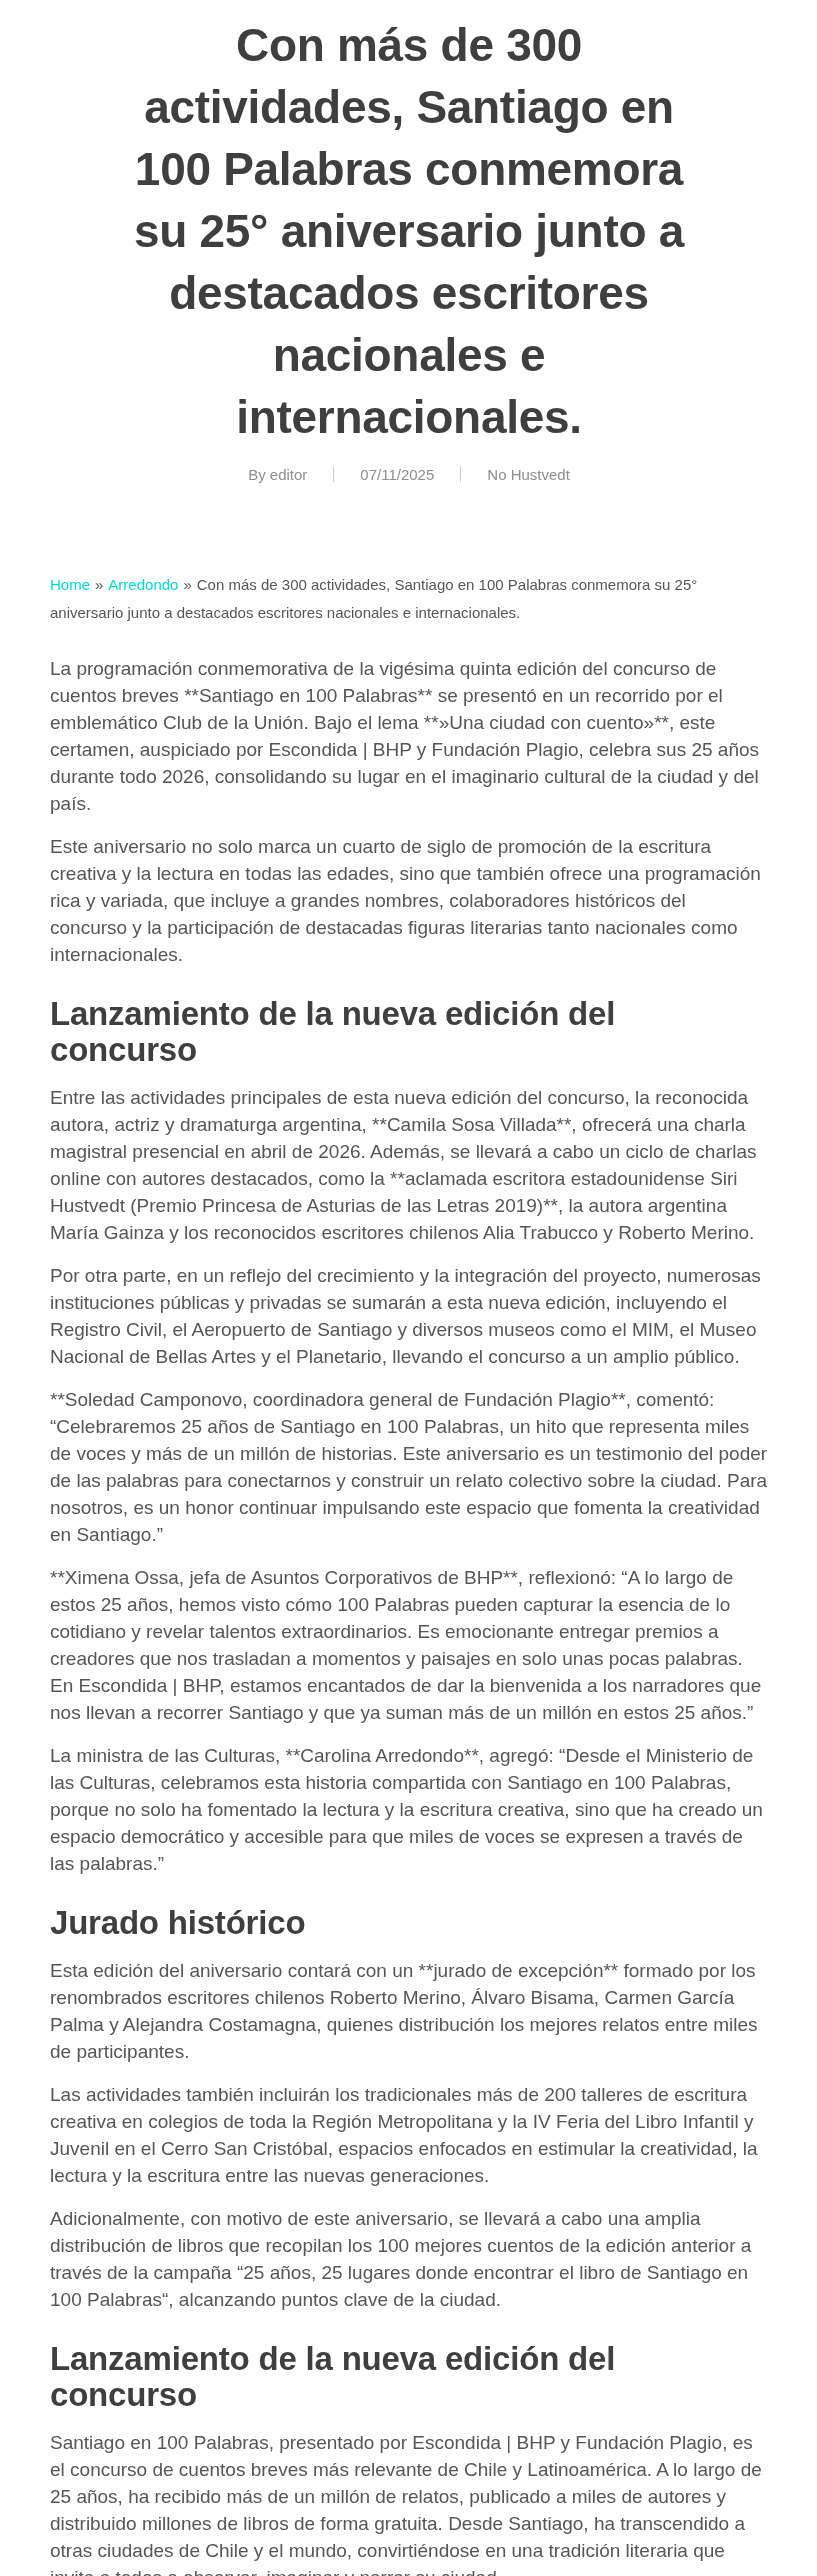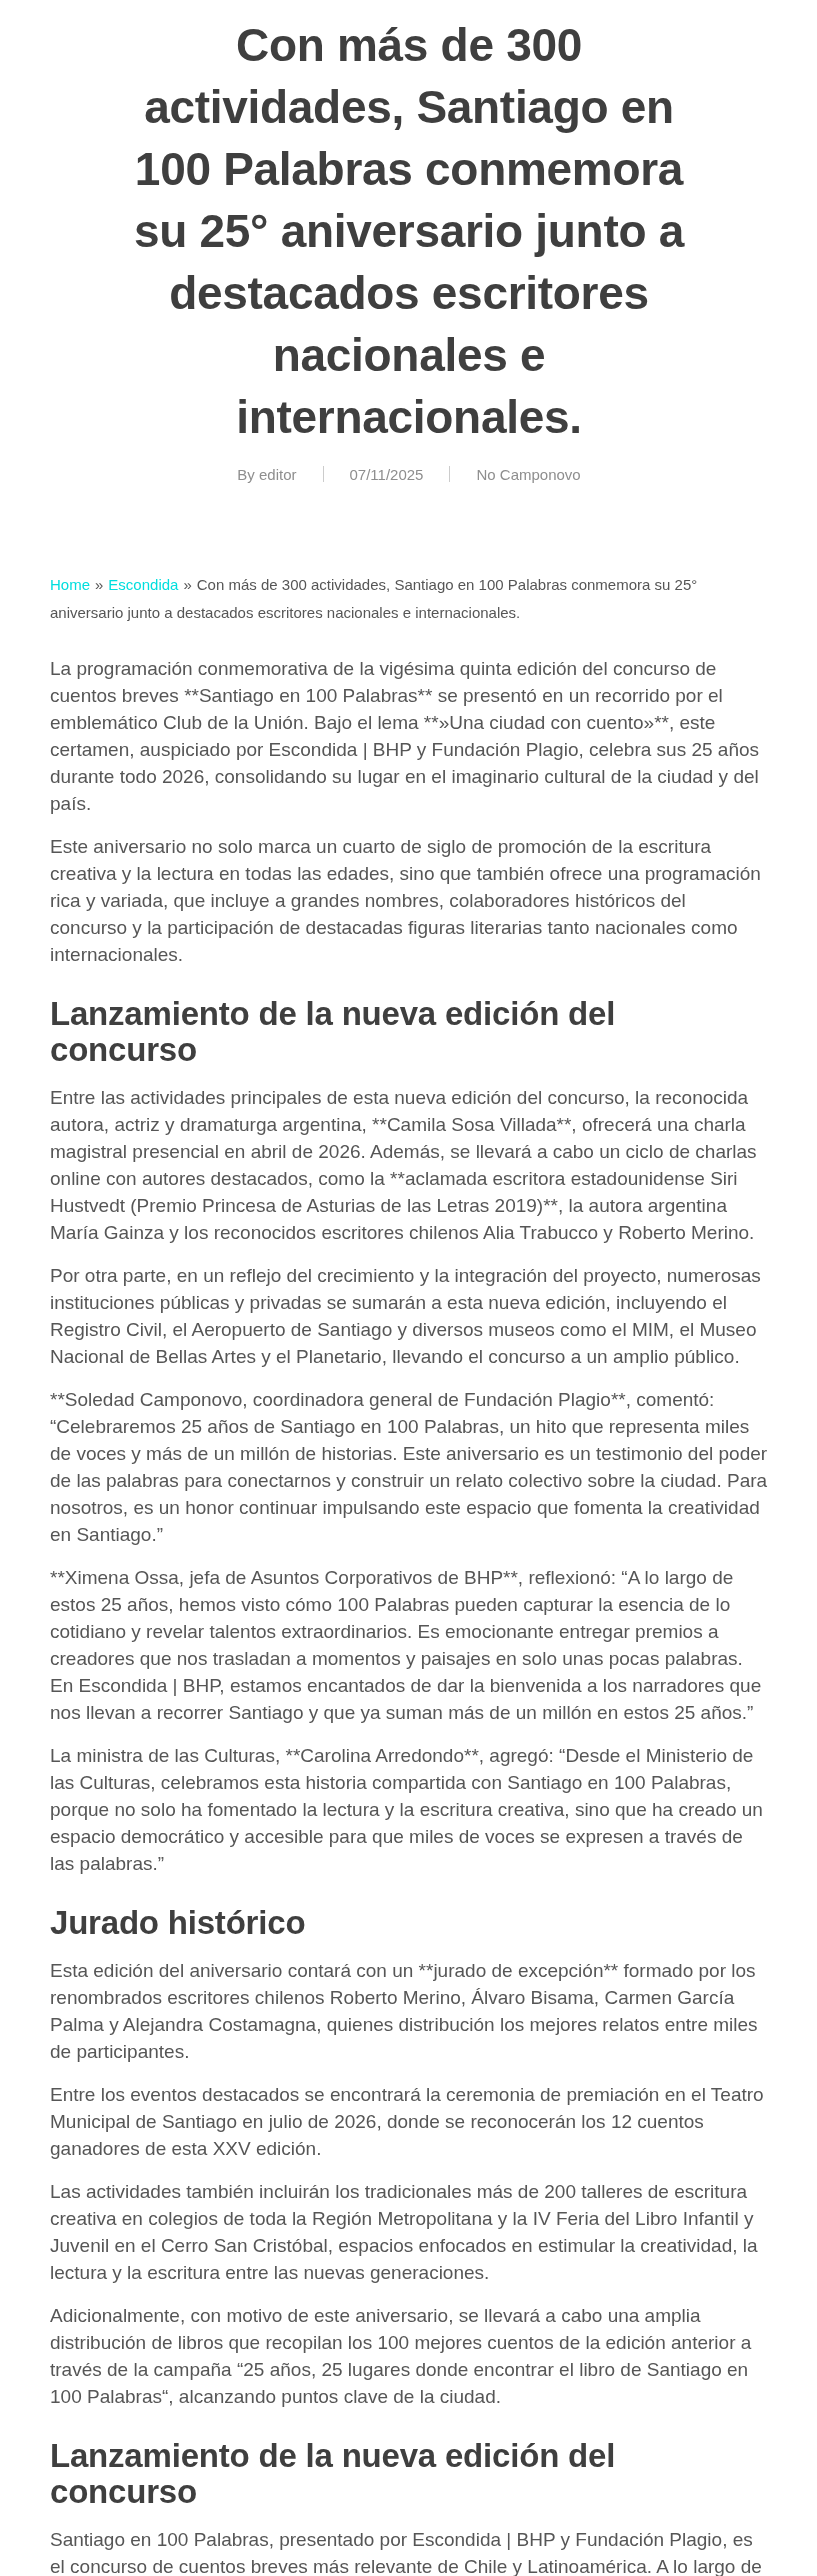--- a/index.html
+++ b/index.html
@@ -87,40 +87,39 @@
 
 <div class="page">
 
   <header class="post-header">
     <h1 class="post-title">Con más de 300 actividades, Santiago en 100 Palabras conmemora su 25° aniversario junto a destacados escritores nacionales e internacionales.</h1>
     <div class="byline">
       <span class="byline-item">By editor</span>
       <span class="byline-sep"></span>
       <span class="byline-item">07/11/2025</span>
       <span class="byline-sep"></span>
-      <span class="byline-item">No Camponovo</span>
+      <span class="byline-item">No Hustvedt</span>
     </div>
   </header>
 
   <main class="content">
 
-    <p class="breadcrumb"><a class="crumb-link">Home</a><span class="crumb-sep">»</span><a class="crumb-link">Escondida</a><span class="crumb-sep">»</span><span>Con más de 300 actividades, Santiago en 100 Palabras conmemora su 25° aniversario junto a destacados escritores nacionales e internacionales.</span></p>
+    <p class="breadcrumb"><a class="crumb-link">Home</a><span class="crumb-sep">»</span><a class="crumb-link">Arredondo</a><span class="crumb-sep">»</span><span>Con más de 300 actividades, Santiago en 100 Palabras conmemora su 25° aniversario junto a destacados escritores nacionales e internacionales.</span></p>
 
     <div class="article-body">
         <p class="article-paragraph">La programación conmemorativa de la vigésima quinta edición del concurso de cuentos breves **Santiago en 100 Palabras** se presentó en un recorrido por el emblemático Club de la Unión. Bajo el lema **»Una ciudad con cuento»**, este certamen, auspiciado por Escondida | BHP y Fundación Plagio, celebra sus 25 años durante todo 2026, consolidando su lugar en el imaginario cultural de la ciudad y del país.</p>
         <p class="article-paragraph">Este aniversario no solo marca un cuarto de siglo de promoción de la escritura creativa y la lectura en todas las edades, sino que también ofrece una programación rica y variada, que incluye a grandes nombres, colaboradores históricos del concurso y la participación de destacadas figuras literarias tanto nacionales como internacionales.</p>
         <h2 class="section-heading">Lanzamiento de la nueva edición del concurso</h2>
         <p class="article-paragraph">Entre las actividades principales de esta nueva edición del concurso, la reconocida autora, actriz y dramaturga argentina, **Camila Sosa Villada**, ofrecerá una charla magistral presencial en abril de 2026. Además, se llevará a cabo un ciclo de charlas online con autores destacados, como la **aclamada escritora estadounidense Siri Hustvedt (Premio Princesa de Asturias de las Letras 2019)**, la autora argentina María Gainza y los reconocidos escritores chilenos Alia Trabucco y Roberto Merino.</p>
         <p class="article-paragraph">Por otra parte, en un reflejo del crecimiento y la integración del proyecto, numerosas instituciones públicas y privadas se sumarán a esta nueva edición, incluyendo el Registro Civil, el Aeropuerto de Santiago y diversos museos como el MIM, el Museo Nacional de Bellas Artes y el Planetario, llevando el concurso a un amplio público.</p>
         <p class="article-paragraph">**Soledad Camponovo, coordinadora general de Fundación Plagio**, comentó: “Celebraremos 25 años de Santiago en 100 Palabras, un hito que representa miles de voces y más de un millón de historias. Este aniversario es un testimonio del poder de las palabras para conectarnos y construir un relato colectivo sobre la ciudad. Para nosotros, es un honor continuar impulsando este espacio que fomenta la creatividad en Santiago.”</p>
         <p class="article-paragraph">**Ximena Ossa, jefa de Asuntos Corporativos de BHP**, reflexionó: “A lo largo de estos 25 años, hemos visto cómo 100 Palabras pueden capturar la esencia de lo cotidiano y revelar talentos extraordinarios. Es emocionante entregar premios a creadores que nos trasladan a momentos y paisajes en solo unas pocas palabras. En Escondida | BHP, estamos encantados de dar la bienvenida a los narradores que nos llevan a recorrer Santiago y que ya suman más de un millón en estos 25 años.”</p>
         <p class="article-paragraph">La ministra de las Culturas, **Carolina Arredondo**, agregó: “Desde el Ministerio de las Culturas, celebramos esta historia compartida con Santiago en 100 Palabras, porque no solo ha fomentado la lectura y la escritura creativa, sino que ha creado un espacio democrático y accesible para que miles de voces se expresen a través de las palabras.”</p>
         <h2 class="section-heading">Jurado histórico</h2>
         <p class="article-paragraph">Esta edición del aniversario contará con un **jurado de excepción** formado por los renombrados escritores chilenos Roberto Merino, Álvaro Bisama, Carmen García Palma y Alejandra Costamagna, quienes distribución los mejores relatos entre miles de participantes.</p>
-        <p class="article-paragraph">Entre los eventos destacados se encontrará la ceremonia de premiación en el Teatro Municipal de Santiago en julio de 2026, donde se reconocerán los 12 cuentos ganadores de esta XXV edición.</p>
         <p class="article-paragraph">Las actividades también incluirán los tradicionales más de 200 talleres de escritura creativa en colegios de toda la Región Metropolitana y la IV Feria del Libro Infantil y Juvenil en el Cerro San Cristóbal, espacios enfocados en estimular la creatividad, la lectura y la escritura entre las nuevas generaciones.</p>
         <p class="article-paragraph">Adicionalmente, con motivo de este aniversario, se llevará a cabo una amplia distribución de libros que recopilan los 100 mejores cuentos de la edición anterior a través de la campaña “25 años, 25 lugares donde encontrar el libro de Santiago en 100 Palabras“, alcanzando puntos clave de la ciudad.</p>
         <h2 class="section-heading">Lanzamiento de la nueva edición del concurso</h2>
         <p class="article-paragraph">Santiago en 100 Palabras, presentado por Escondida | BHP y Fundación Plagio, es el concurso de cuentos breves más relevante de Chile y Latinoamérica. A lo largo de 25 años, ha recibido más de un millón de relatos, publicado a miles de autores y distribuido millones de libros de forma gratuita. Desde Santiago, ha transcendido a otras ciudades de Chile y el mundo, convirtiéndose en una tradición literaria que invita a todos a observar, imaginar y narrar su ciudad.</p>
       </div>
 
   </main>
 
 </div>
 

